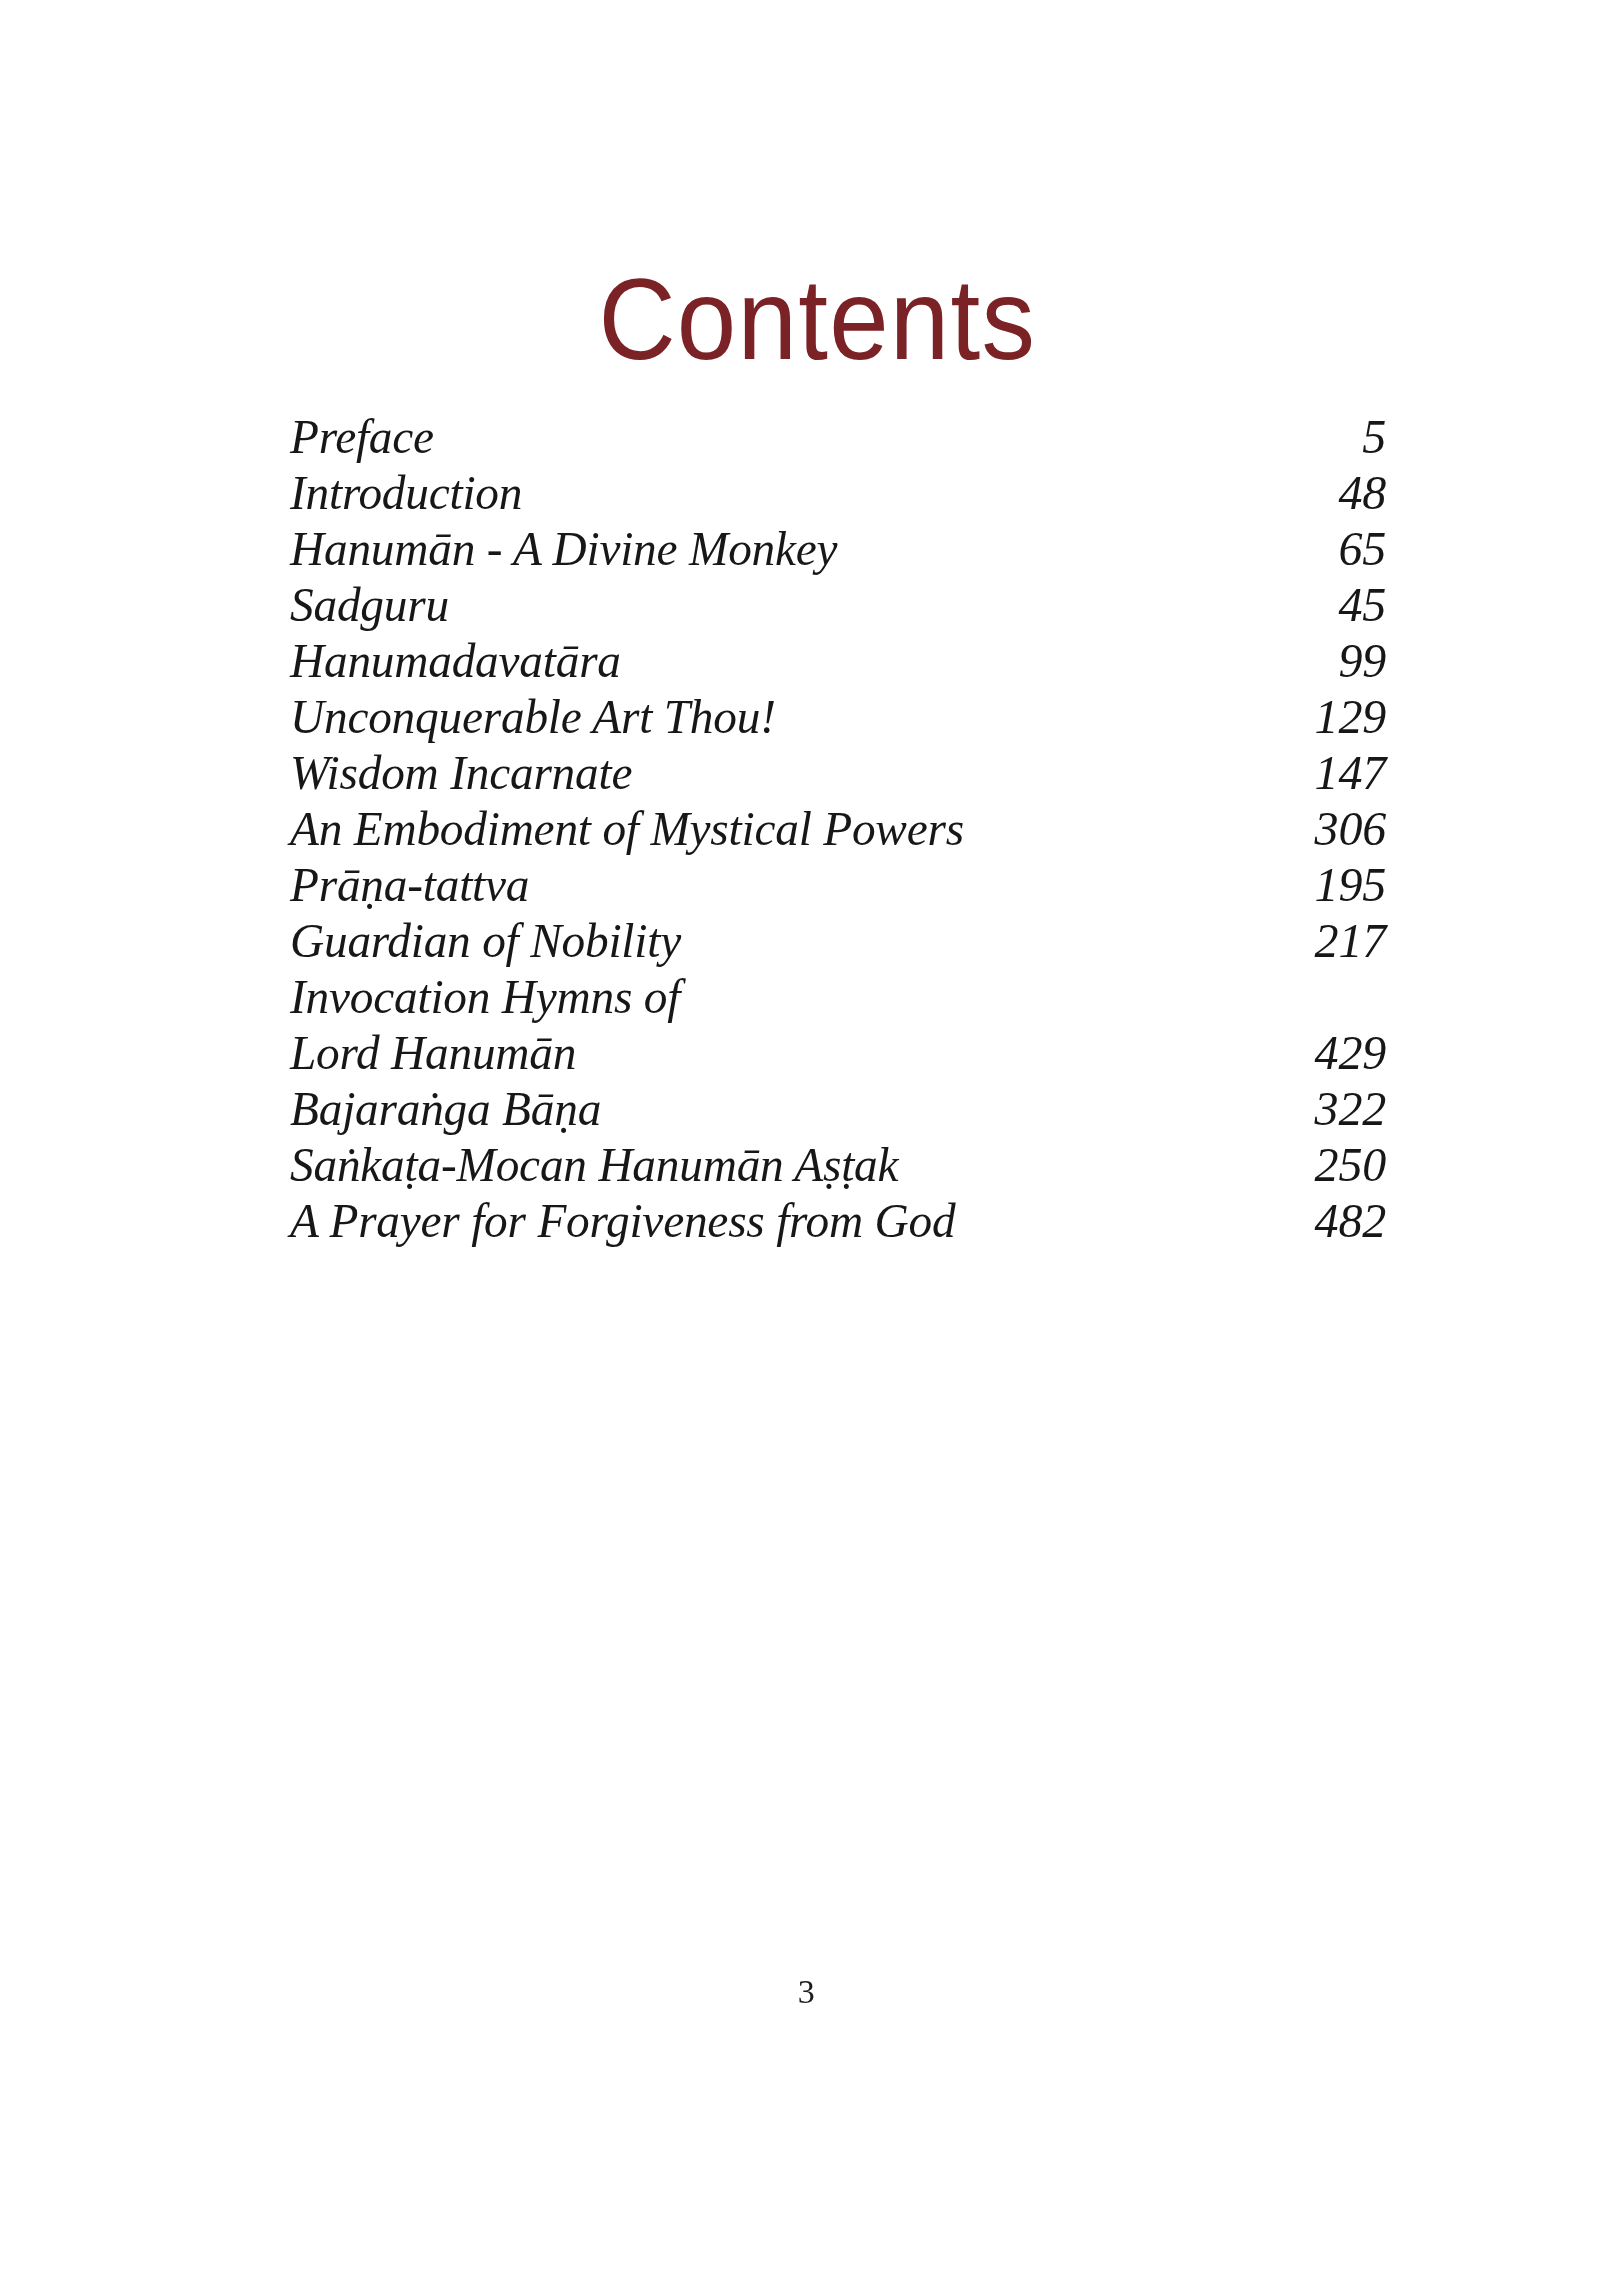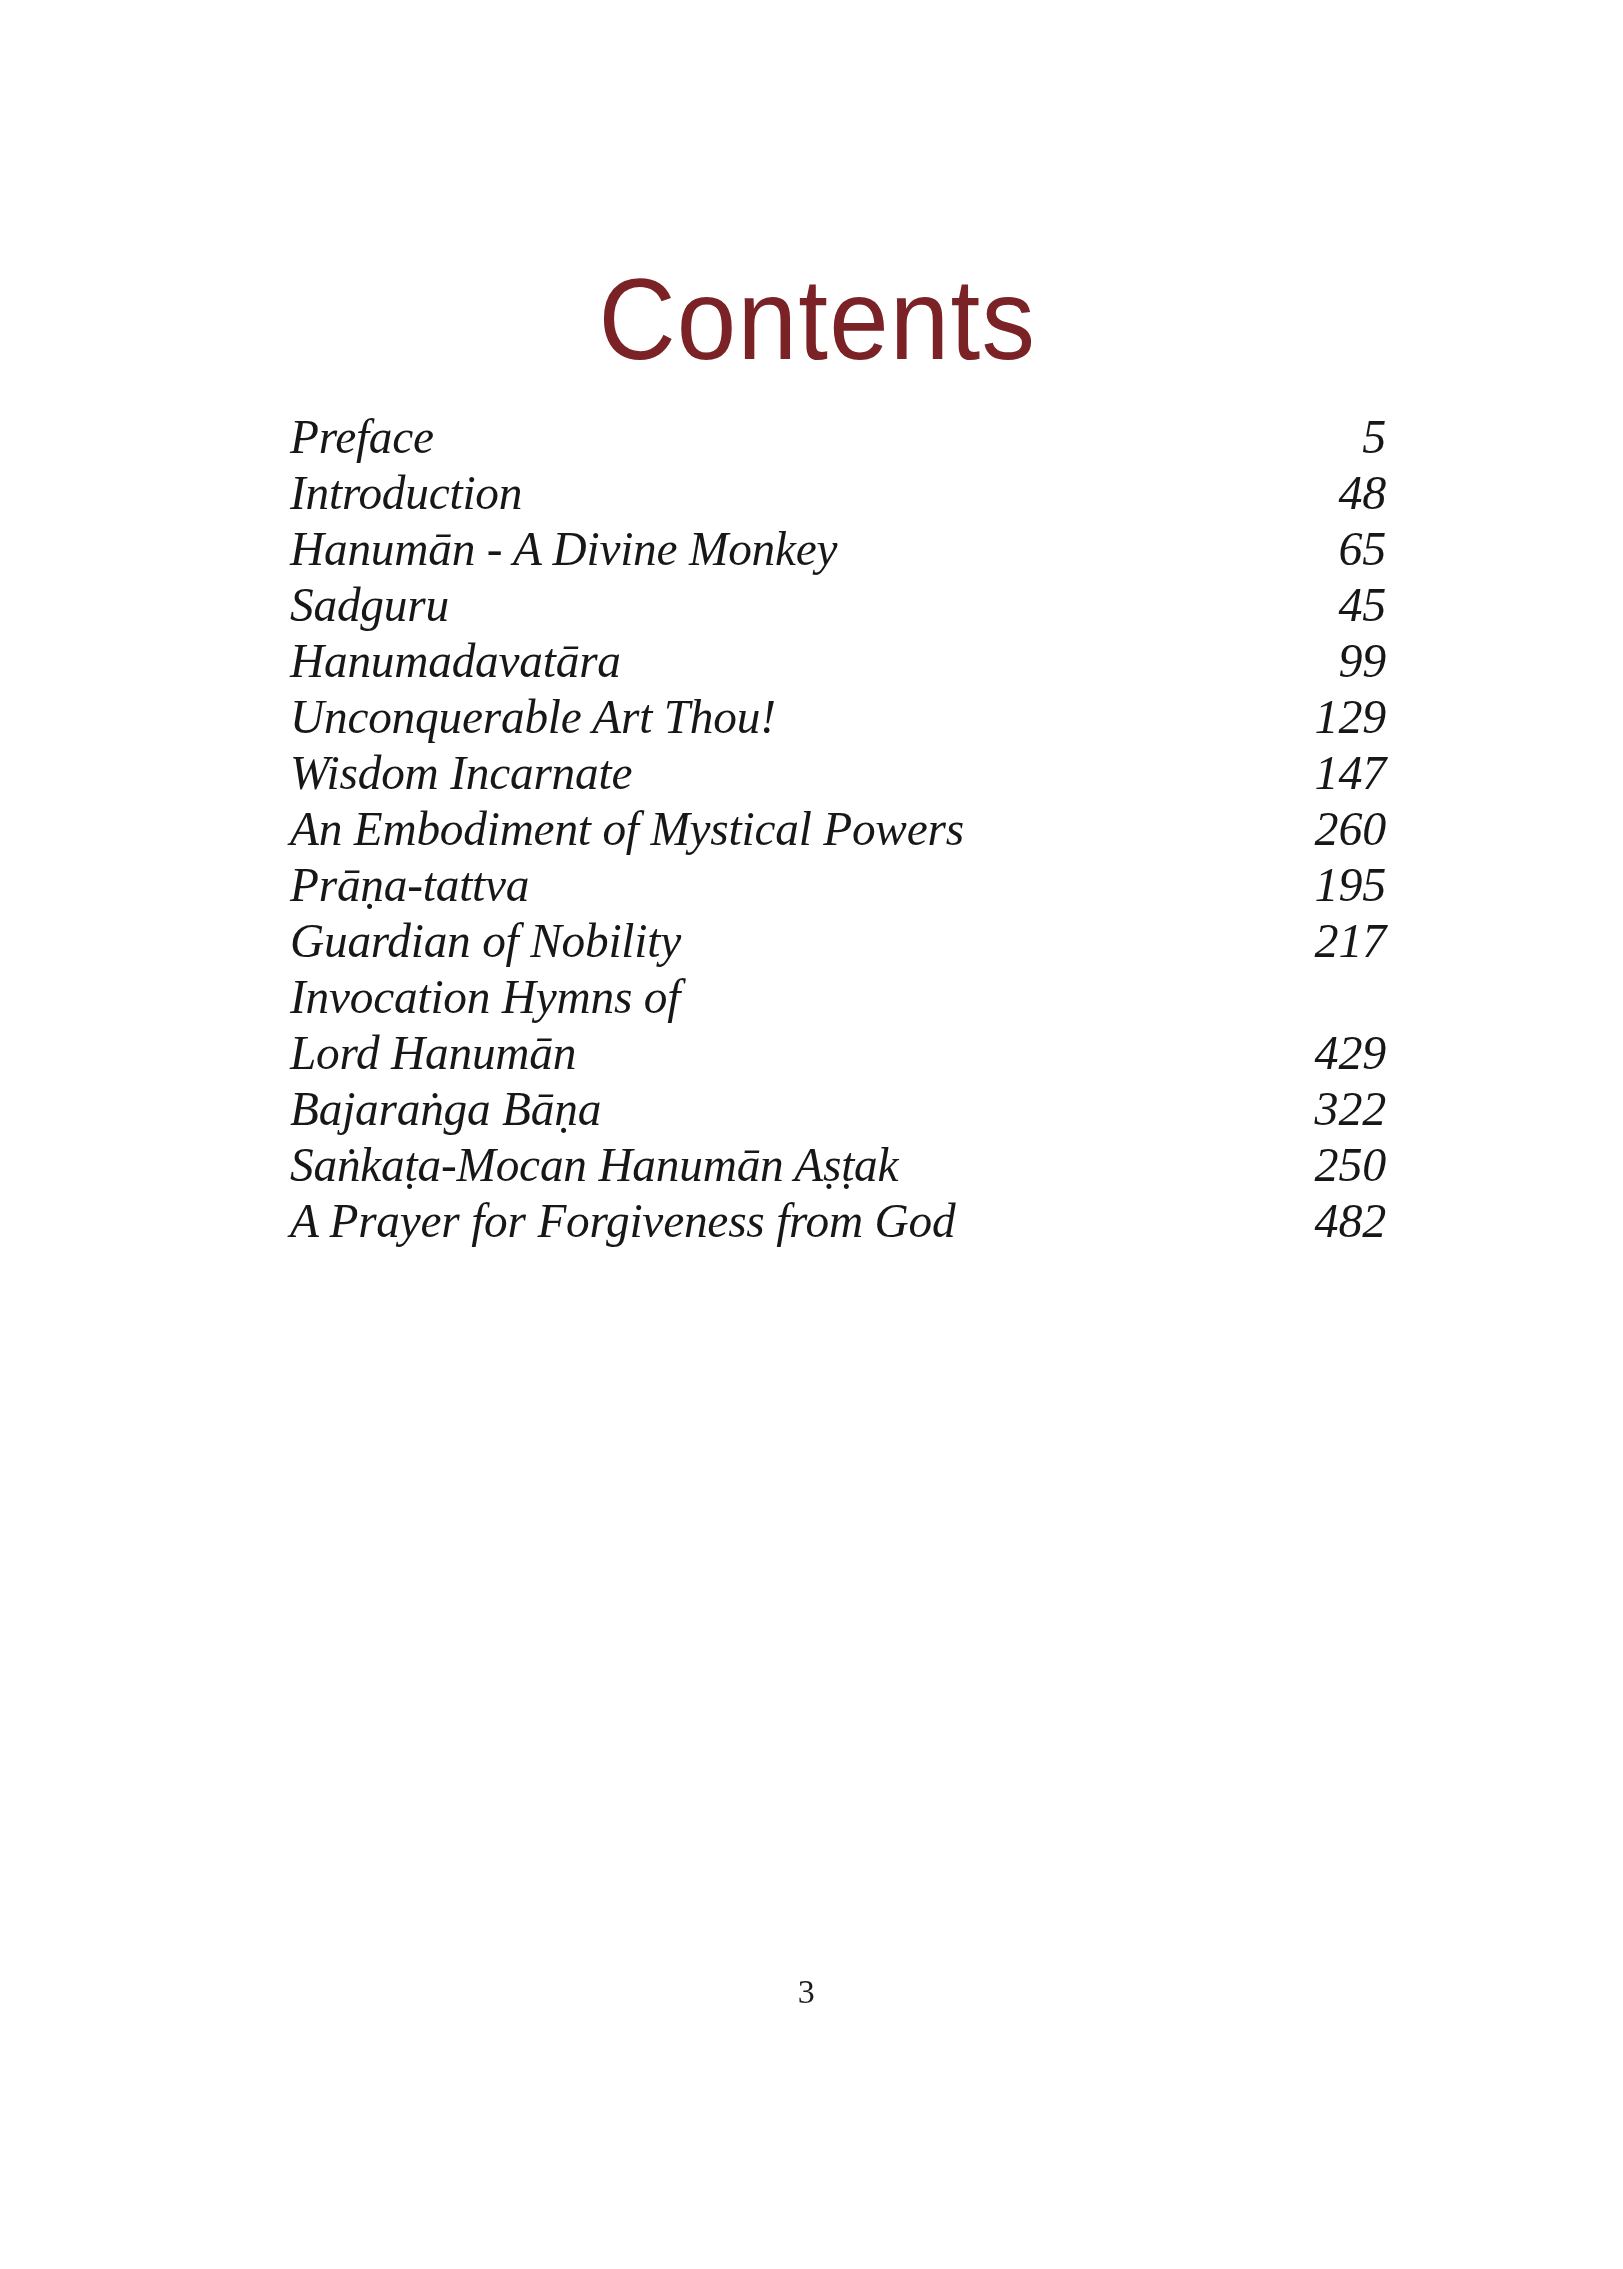--- a/index.html
+++ b/index.html
@@ -128,21 +128,21 @@
       <div class="toc-row">
         <span class="entry-title">Unconquerable Art Thou!</span>
         <span class="entry-page">129</span>
       </div>
       <div class="toc-row">
         <span class="entry-title">Wisdom Incarnate</span>
         <span class="entry-page">147</span>
       </div>
       <div class="toc-row">
         <span class="entry-title">An Embodiment of Mystical Powers</span>
-        <span class="entry-page">260</span>
+        <span class="entry-page">306</span>
       </div>
       <div class="toc-row">
         <span class="entry-title">Prāṇa-tattva</span>
         <span class="entry-page">195</span>
       </div>
       <div class="toc-row">
         <span class="entry-title">Guardian of Nobility</span>
         <span class="entry-page">217</span>
       </div>
       <div class="toc-row continued">

